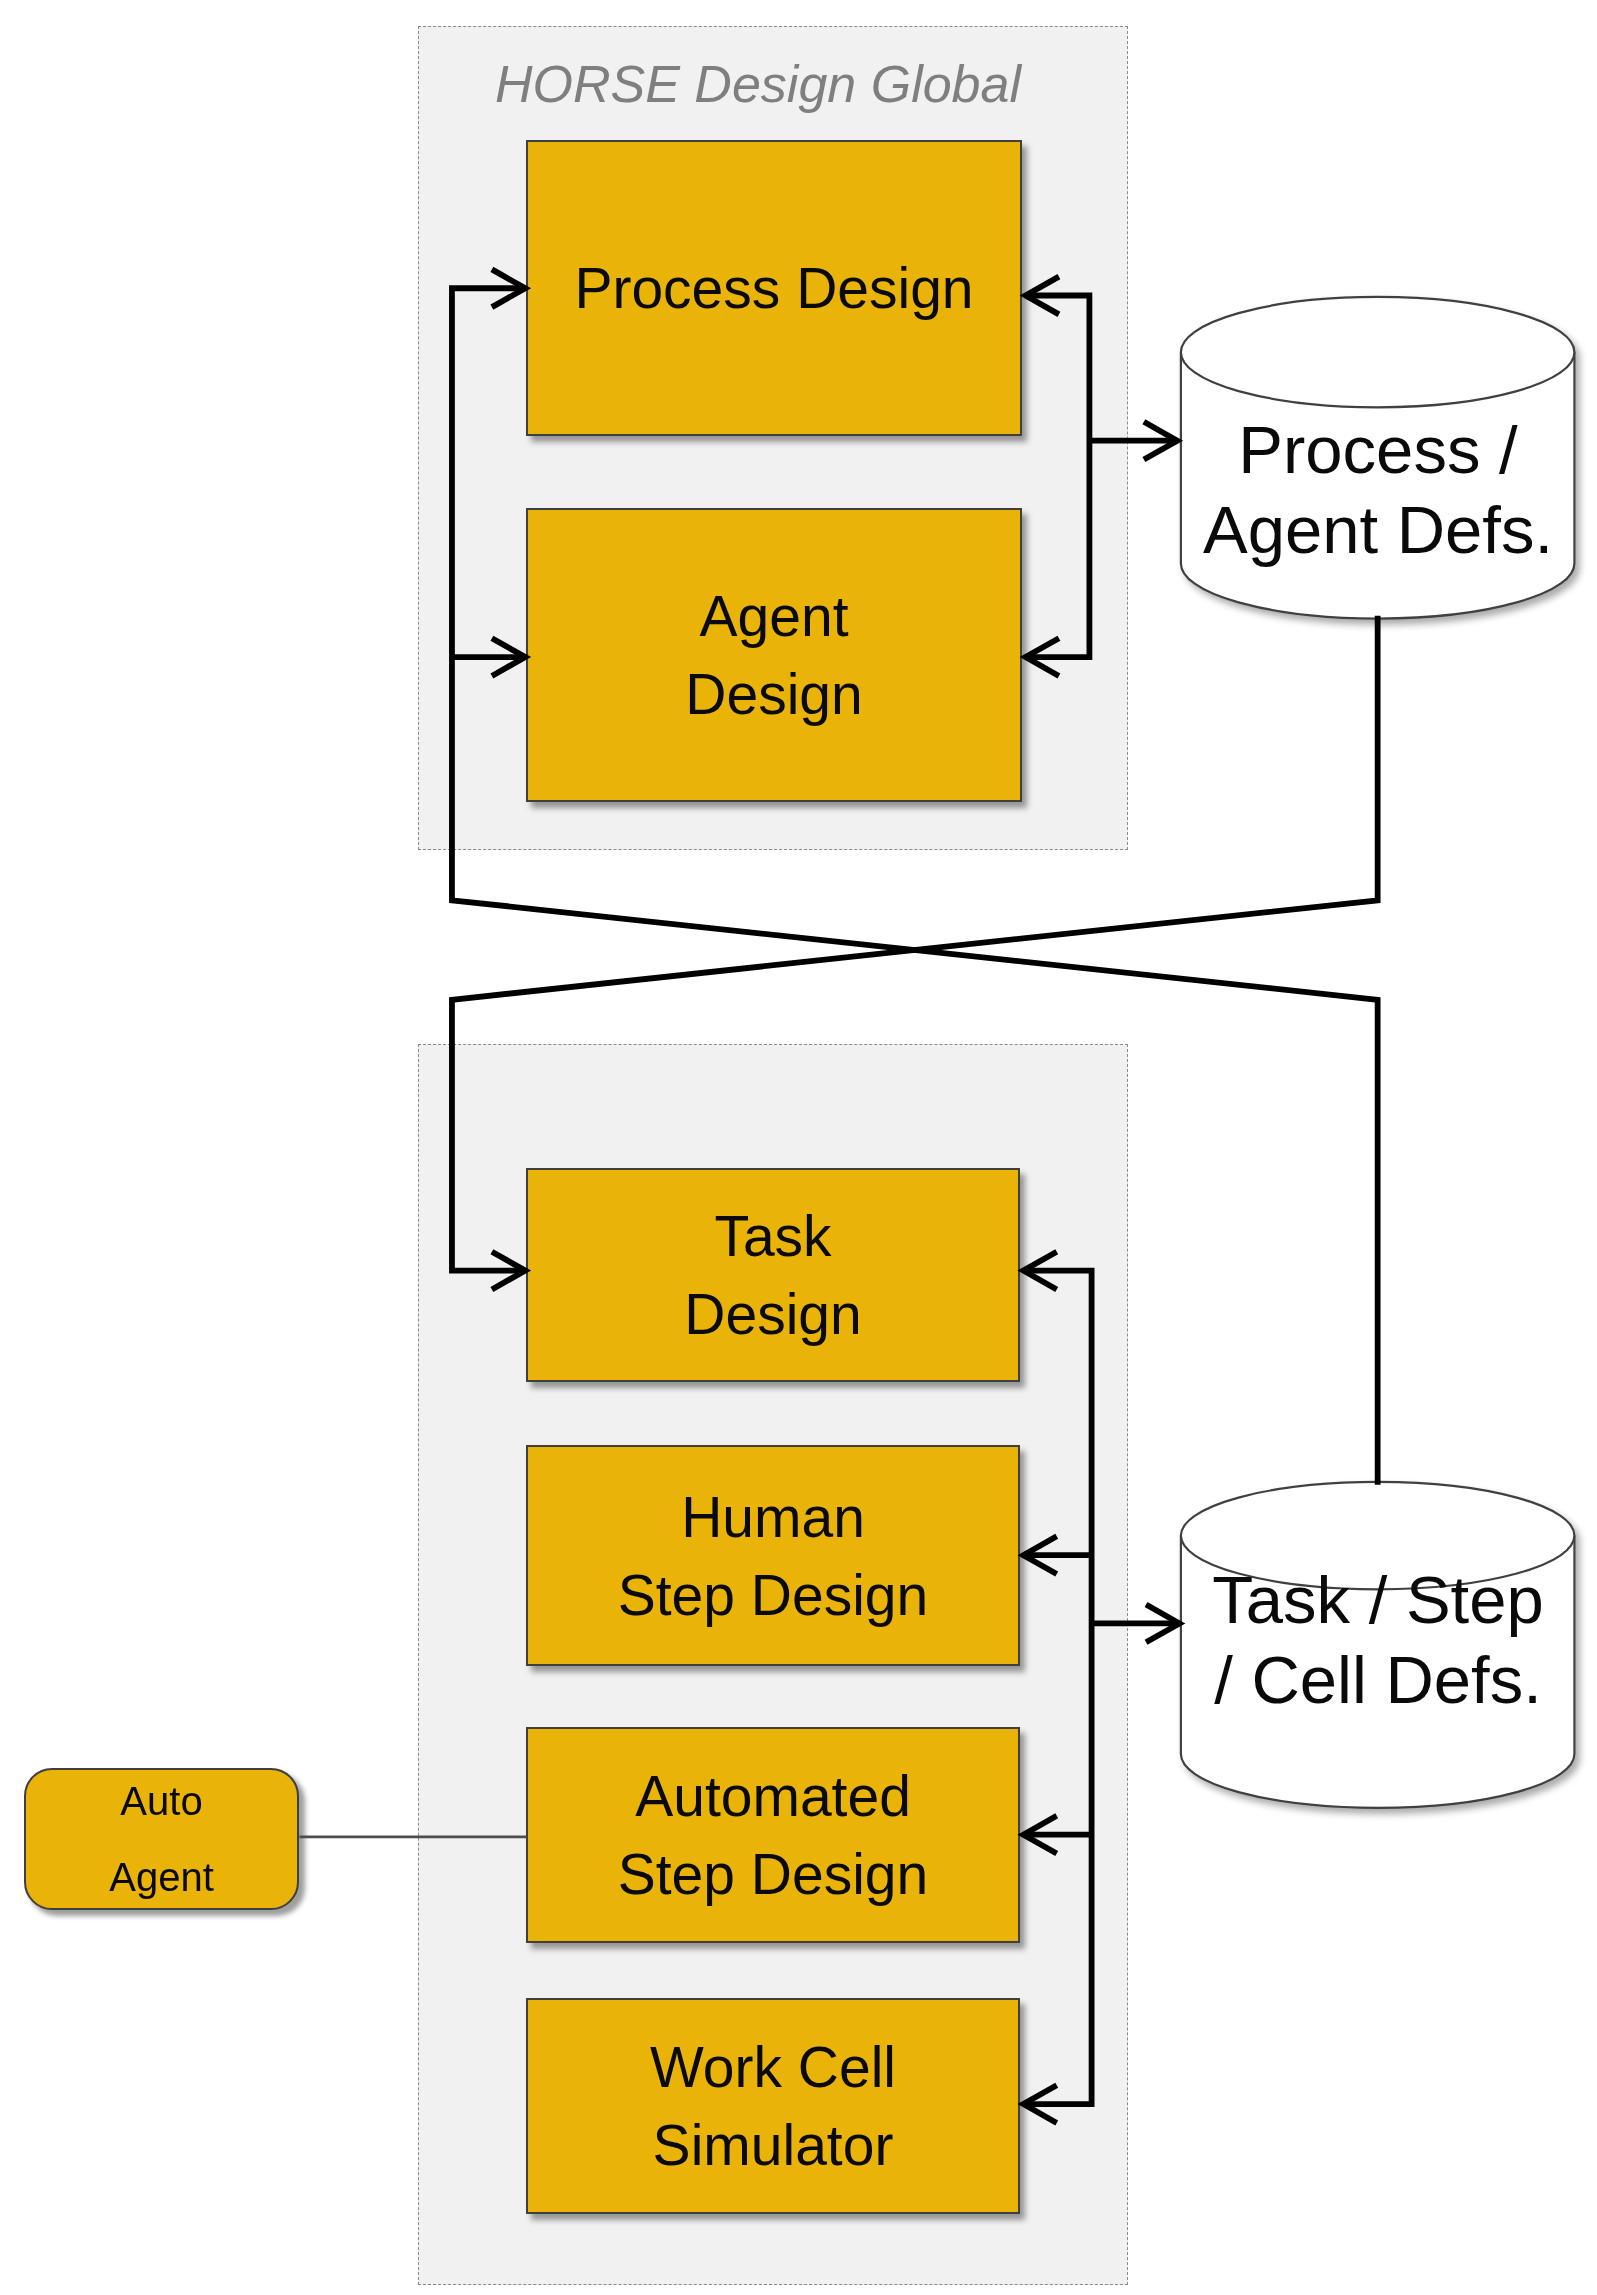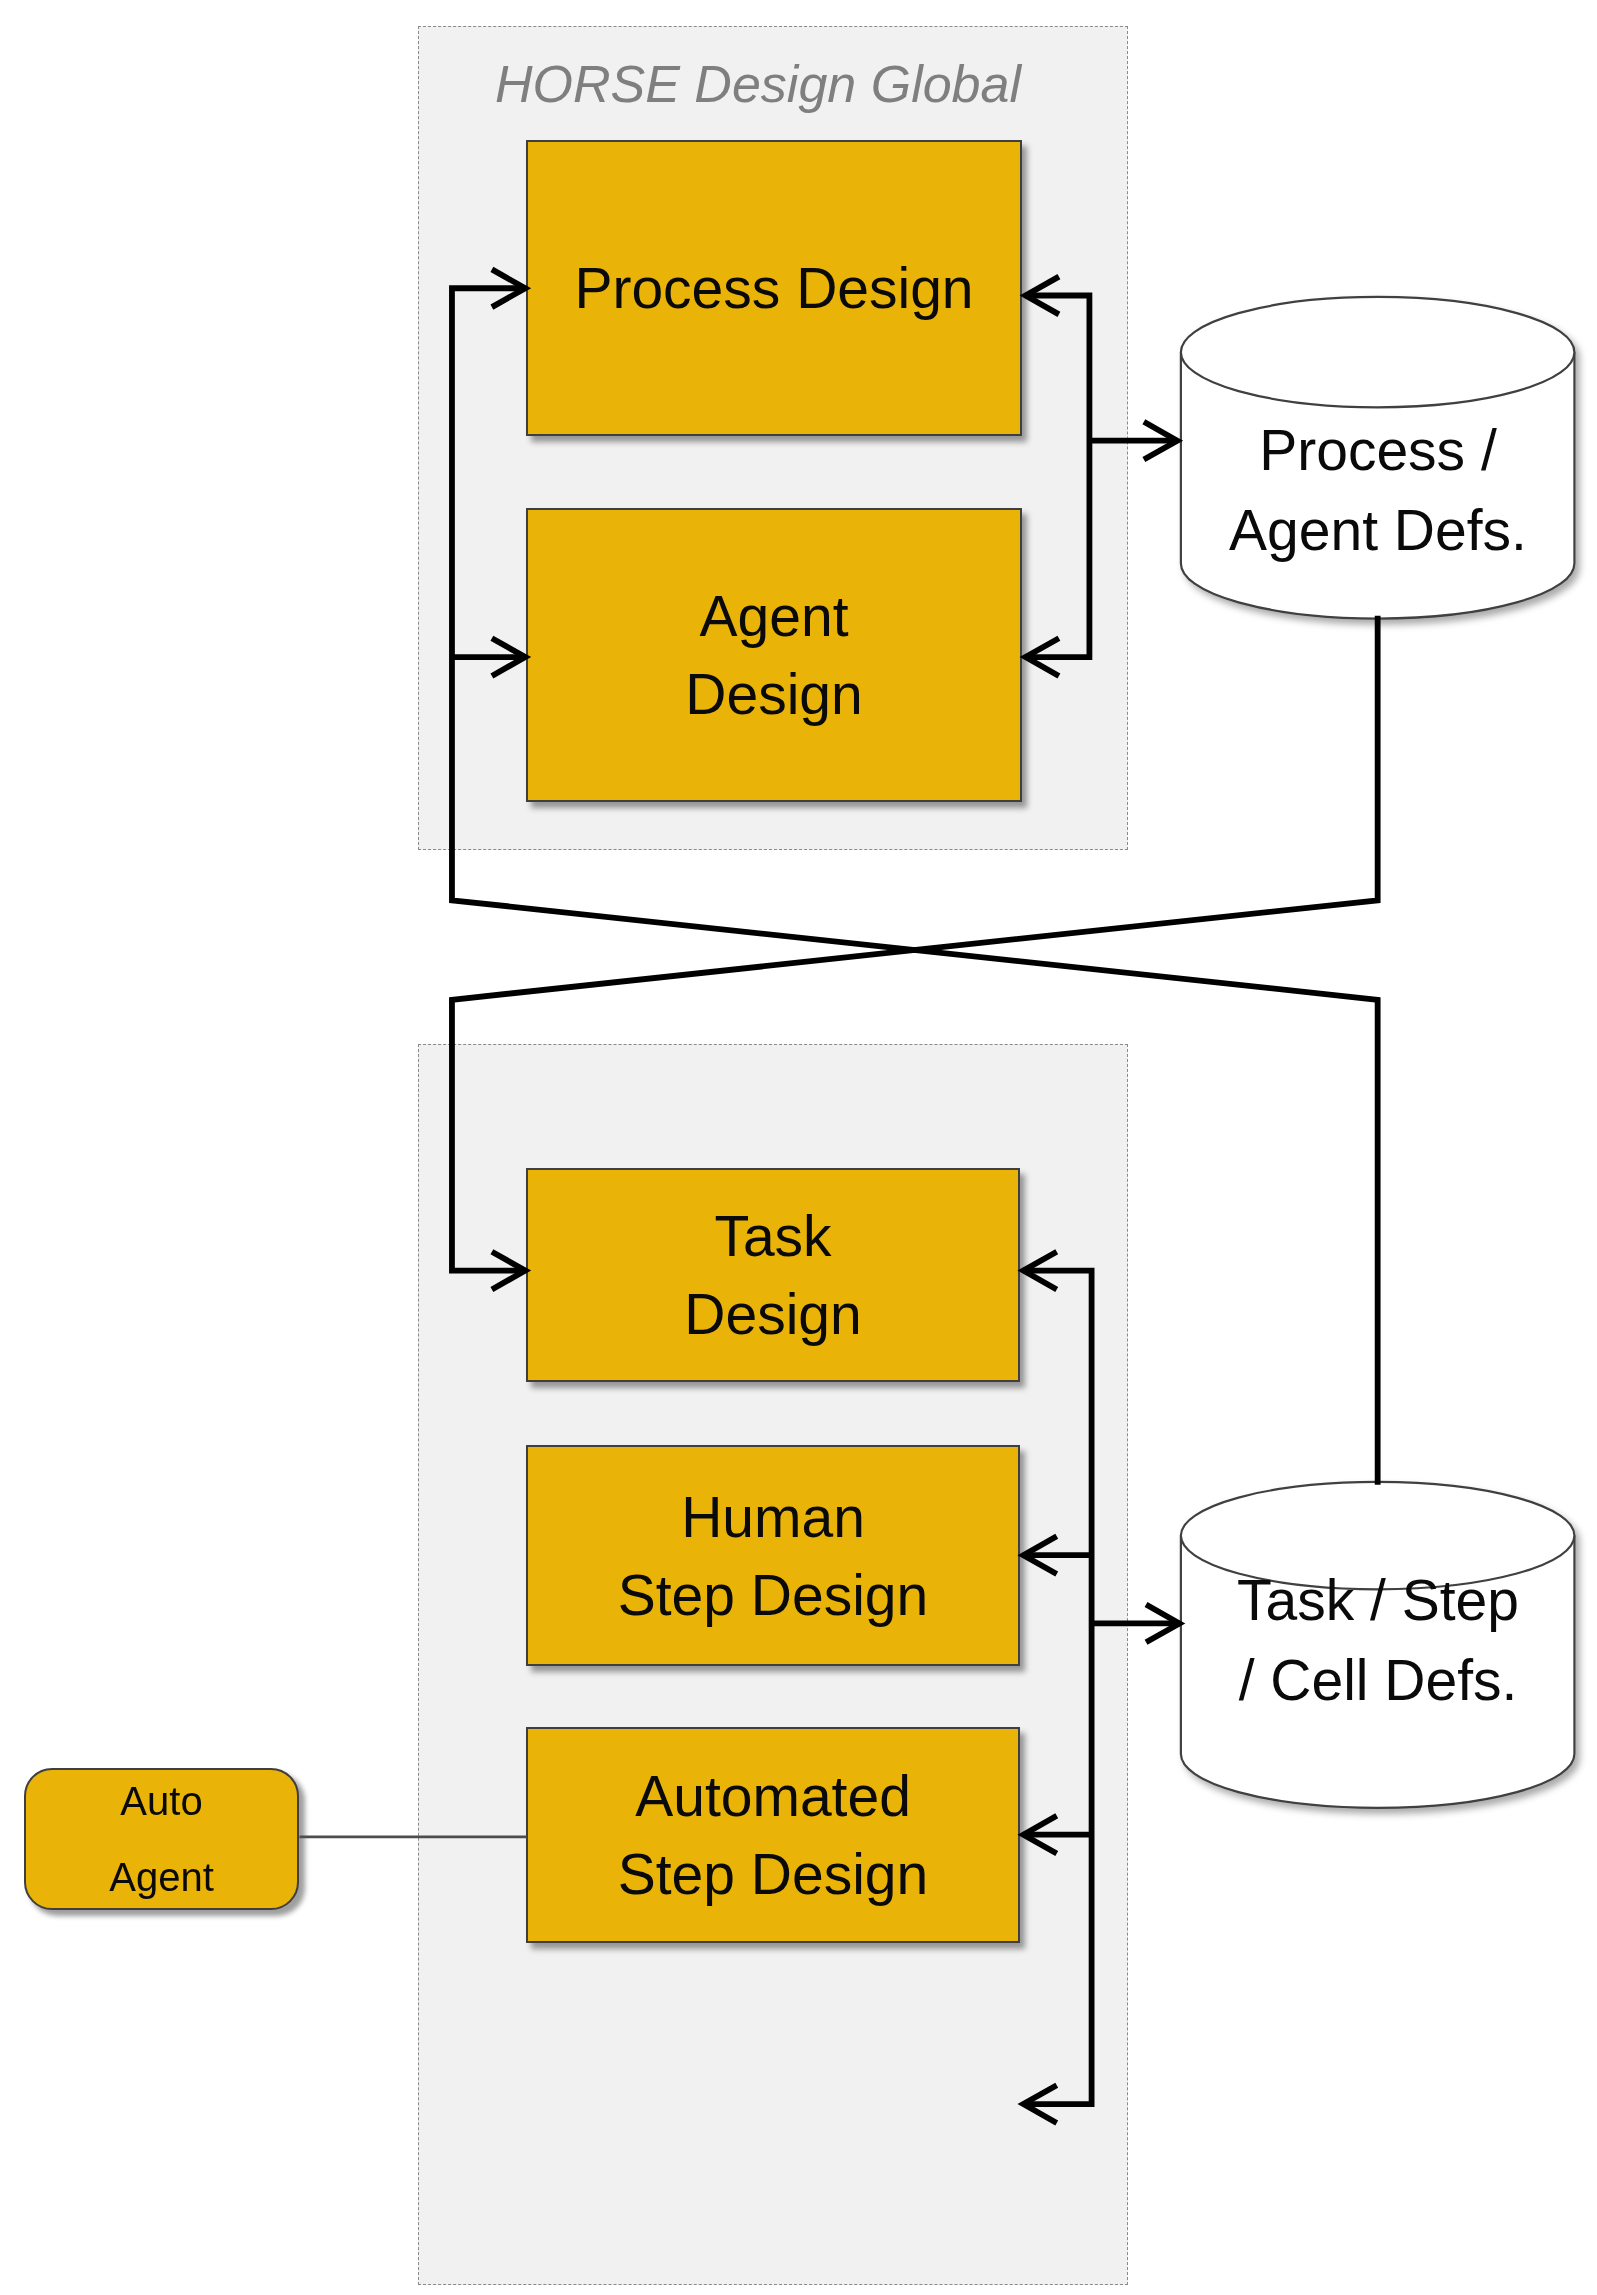--- a/index.html
+++ b/index.html
@@ -16,21 +16,21 @@
     white-space:nowrap;
   }
   .node {
     position:absolute; background:#eab308; border:2.2px solid #3f3f3f;
     box-sizing:border-box; display:flex; align-items:center; justify-content:center;
     text-align:center; font-size:57px; line-height:78px; color:#0a0a0a;
     white-space:pre-line; box-shadow:5.1px 5.8px 5.8px rgba(0,0,0,0.38);
   }
   .node.rounded { border-radius:28px; font-size:40px; line-height:76px; }
   .cyl-label {
-    position:absolute; text-align:center; font-size:57px; line-height:80px;
+    position:absolute; text-align:center; font-size:67px; line-height:80px;
     color:#0a0a0a; white-space:pre-line;
   }
   svg.overlay { position:absolute; left:0; top:0; pointer-events:none; }
 </style>
 </head>
 <body>
 
 <div id="canvas">
 
   <div class="group" style="left:418px; top:26px; width:710px; height:824px;"></div>
@@ -55,20 +55,24 @@
   <div class="node" style="left:526px; top:1445px; width:494px; height:221px;">
     <span>Human
 Step Design</span>
   </div>
 
   <div class="node" style="left:526px; top:1727px; width:494px; height:216px;">
     <span>Automated
 Step Design</span>
   </div>
 
+  <div class="node" style="left:526px; top:1998px; width:494px; height:216px;">
+    <span>Work Cell
+Simulator</span>
+  </div>
 
   <div class="node rounded" style="left:24px; top:1768px; width:275px; height:142px;">
     <span>Auto
 Agent</span>
   </div>
 
   <svg class="overlay" width="1598" height="2295" viewBox="0 0 2200 3161">
     <defs>
       <filter id="cylshadow" x="-20%" y="-20%" width="150%" height="150%">
         <feDropShadow dx="6" dy="7" stdDeviation="5" flood-color="#000000" flood-opacity="0.33"></feDropShadow>

